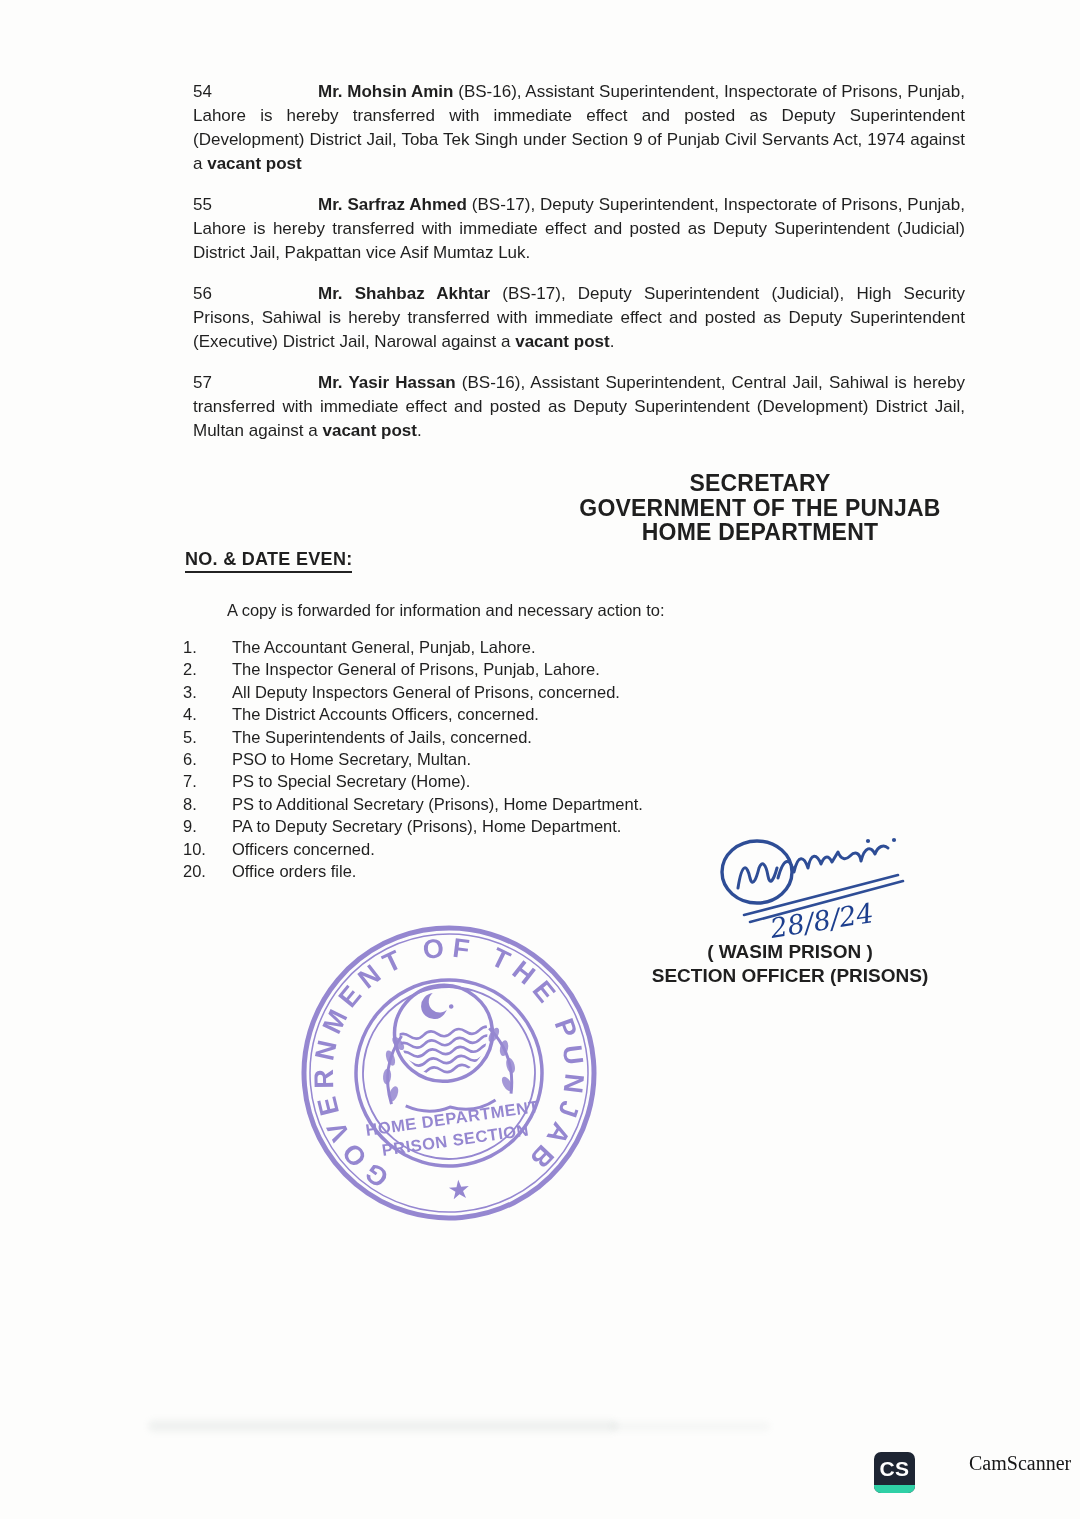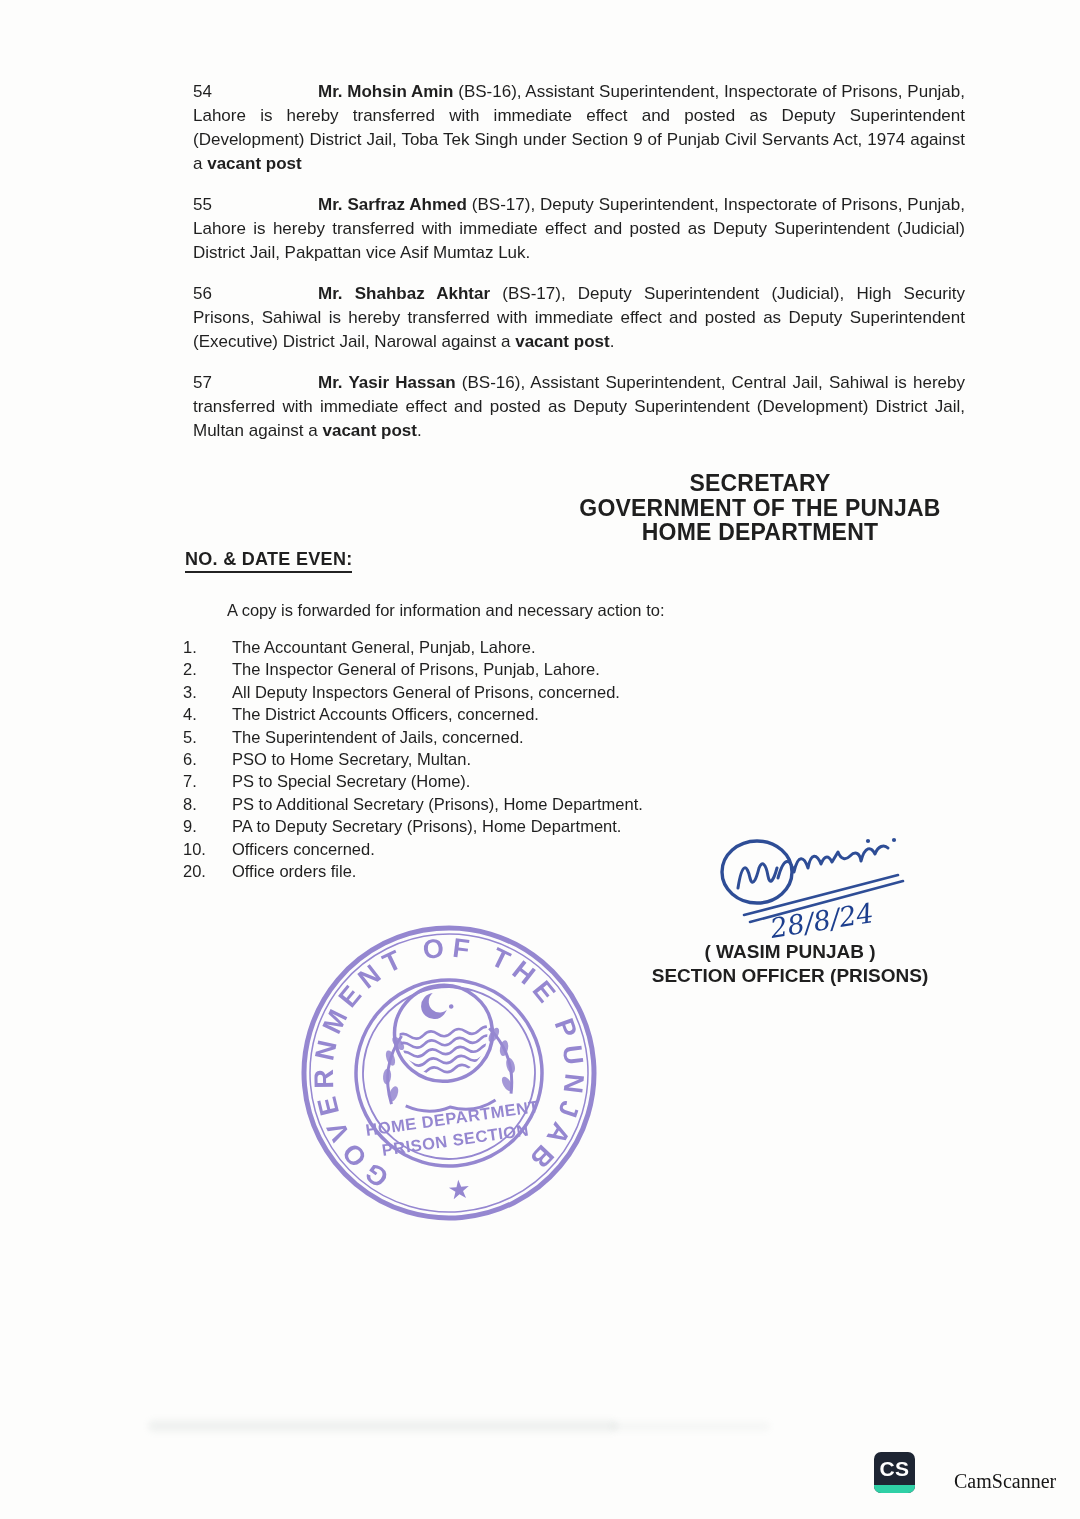--- a/index.html
+++ b/index.html
@@ -31,21 +31,21 @@
   
   .stamp{position:absolute;left:299px;top:921px;opacity:.82;filter:blur(.35px);}
 
   
   .noise{position:absolute;left:148px;top:1420px;width:470px;height:12px;
          background:#93a39f;opacity:.12;filter:blur(3px);border-radius:6px;}
   .noise2{position:absolute;left:610px;top:1422px;width:160px;height:9px;
           background:#9aa8a4;opacity:.07;filter:blur(3px);border-radius:5px;}
 
   
-  .cs{position:absolute;left:874px;top:1452px;display:flex;align-items:flex-end;gap:11px;}
+  .cs{position:absolute;left:874px;top:1452px;display:flex;align-items:flex-start;gap:26px;}
   .cs-badge{position:relative;width:41px;height:41px;background:#1e2533;border-radius:7px;
             color:#ffffff;font-weight:700;font-size:21px;display:flex;justify-content:center;
             align-items:flex-start;padding-top:5px;box-sizing:border-box;letter-spacing:.5px;}
   .cs-badge::after{content:"";position:absolute;left:0;right:0;bottom:0;height:8px;
                    background:#2fd0a6;border-radius:0 0 7px 7px;}
   .cs-label{font-family:"Liberation Serif",serif;font-size:20px;color:#161616;margin-left:28px;}
 </style>
 </head>
 <body>
 
@@ -80,21 +80,21 @@
     <div class="ccrow">
         <span class="ccnum">3.</span>
         <span>All Deputy Inspectors General of Prisons, concerned.</span>
       </div>
     <div class="ccrow">
         <span class="ccnum">4.</span>
         <span>The District Accounts Officers, concerned.</span>
       </div>
     <div class="ccrow">
         <span class="ccnum">5.</span>
-        <span>The Superintendent of Jails, concerned.</span>
+        <span>The Superintendents of Jails, concerned.</span>
       </div>
     <div class="ccrow">
         <span class="ccnum">6.</span>
         <span>PSO to Home Secretary, Multan.</span>
       </div>
     <div class="ccrow">
         <span class="ccnum">7.</span>
         <span>PS to Special Secretary (Home).</span>
       </div>
     <div class="ccrow">
@@ -122,21 +122,21 @@
       <path d="M80 44 C86 22 92 24 96 38 C100 20 106 22 110 34 C113 18 119 20 123 30 C127 20 131 22 134 28 L140 18 C143 26 148 26 152 22 C158 16 162 20 163 27 C167 12 173 12 177 20 C180 12 186 10 190 14"></path>
       <circle cx="170" cy="7" r="2.1" fill="#1d3f8e" stroke="none"></circle>
       <circle cx="196" cy="6" r="2.1" fill="#1d3f8e" stroke="none"></circle>
       <path stroke-width="2.6" d="M46 81 L200 41"></path>
       <path stroke-width="2.6" d="M52 88 L205 47"></path>
     </g>
     <text x="74" y="104" font-family="DejaVu Serif, serif" font-style="italic" font-size="27" fill="#1d3f8e" transform="rotate(-9 74 104)">28/8/24</text>
   </svg>
 
   <div class="sig-block">
-    <div>( WASIM PUNJAB )</div>
+    <div>( WASIM PRISON )</div>
     <div>SECTION OFFICER (PRISONS)</div>
   </div>
 
   <svg class="stamp" width="300" height="306" viewBox="0 0 300 306">
     <defs>
       <path id="ringPath" d="M 80.2 244.7 A 116 116 0 1 1 219.8 244.7"></path>
       <clipPath id="shieldClip">
           <ellipse cx="148" cy="112" rx="44" ry="43"></ellipse>
         </clipPath>
     </defs>

